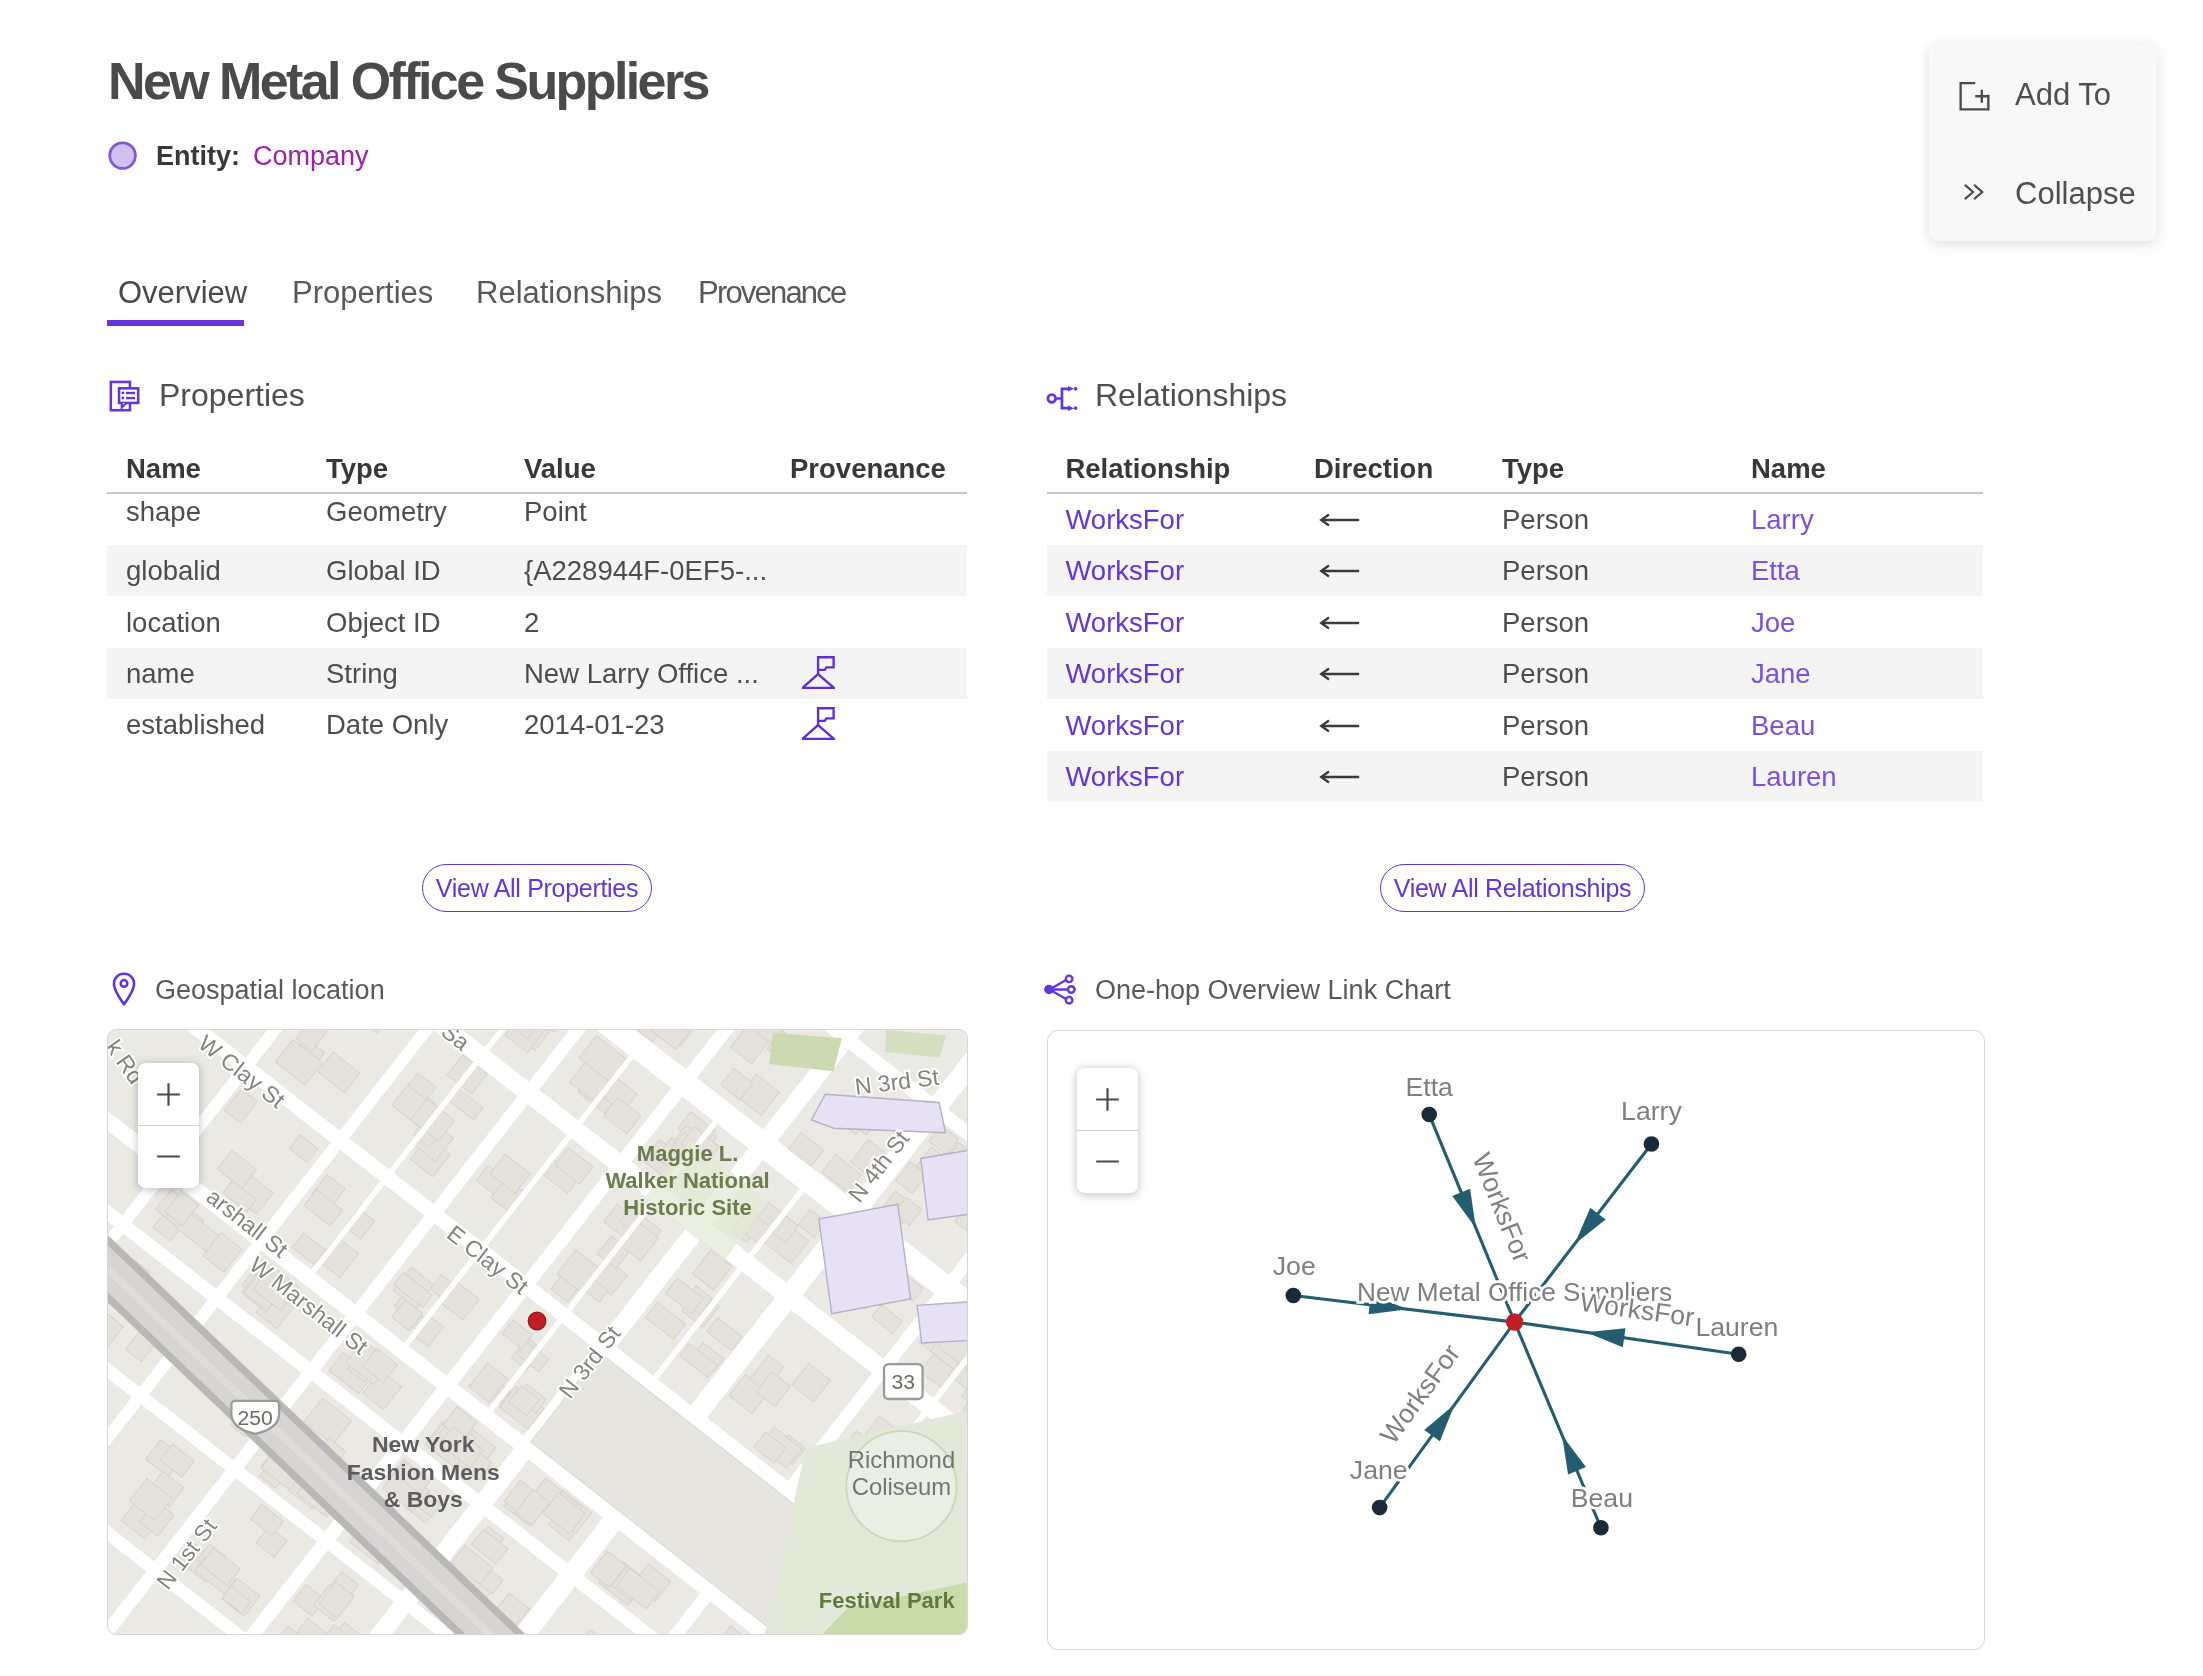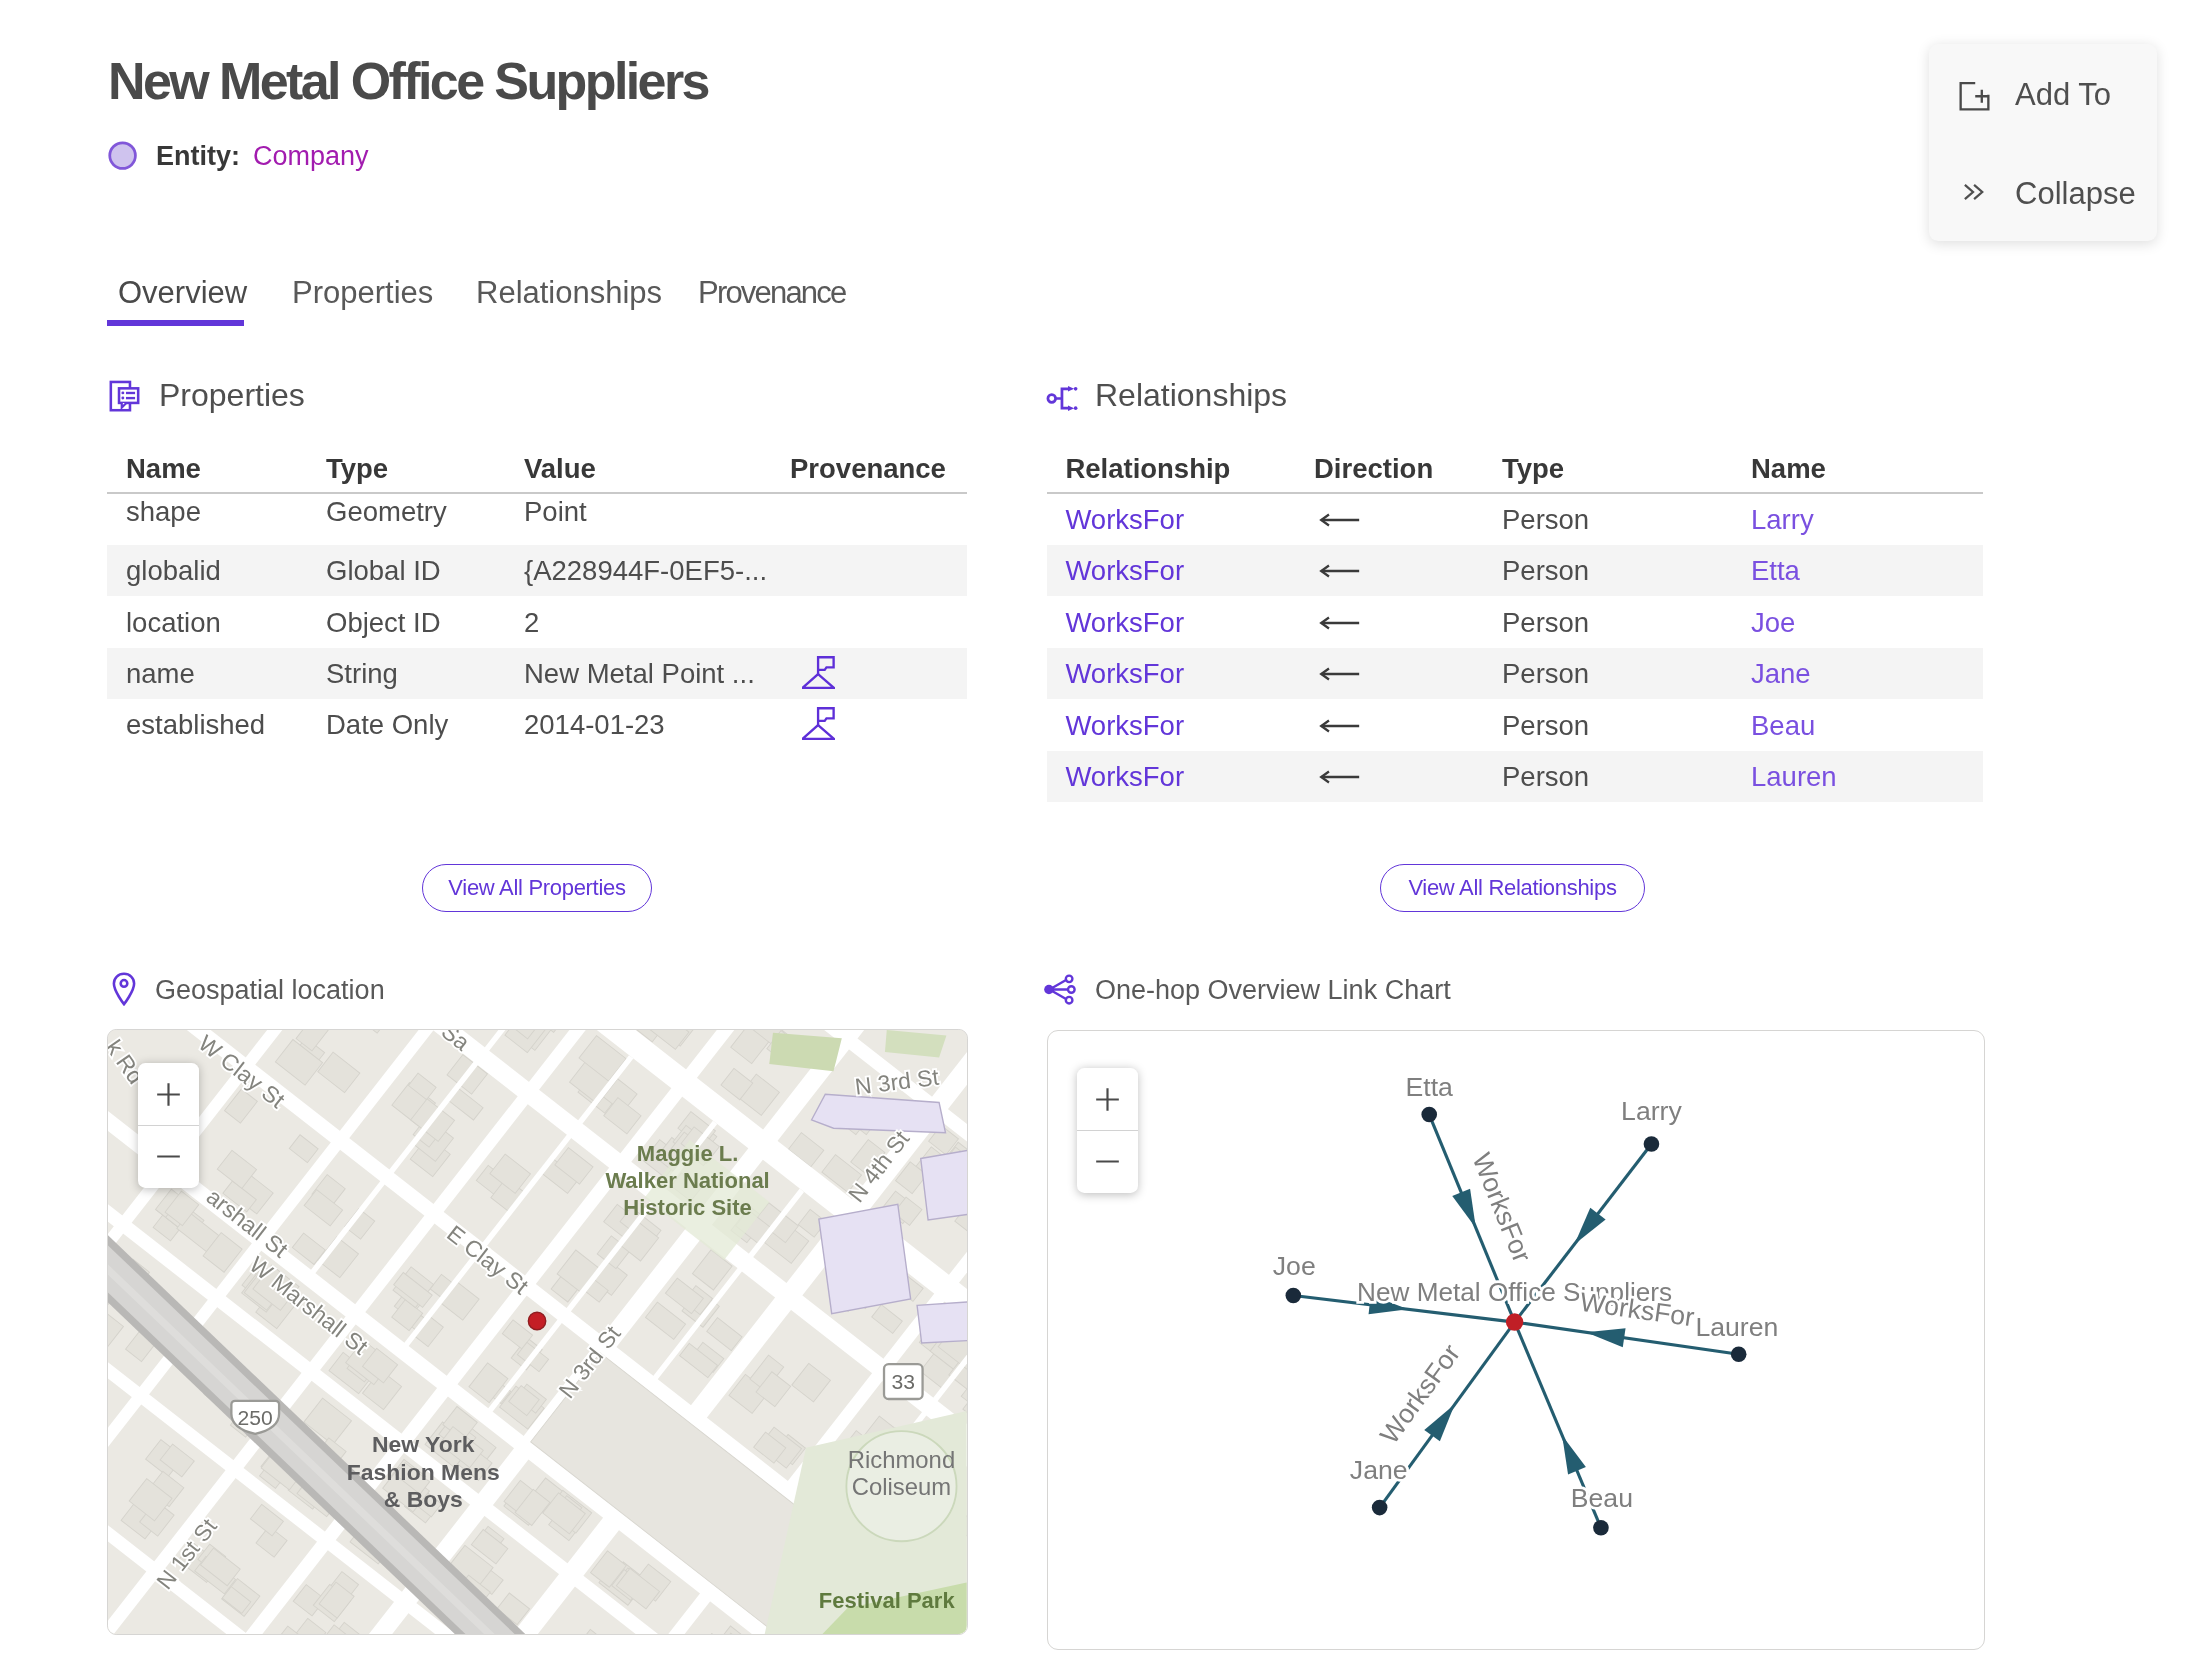--- a/index.html
+++ b/index.html
@@ -10,21 +10,21 @@
   .sechead{font-size:32px;color:#4f4f4f;}
   .subhead{font-size:27px;color:#595959;}
   .tabrow{font-size:31px;color:#595959;}
   .ptable{position:absolute;font-size:27.5px;color:#4d4d4d;}
   .trow{position:absolute;height:51px;width:100%;}
   .shade{background:#f4f4f4;}
   .cell{position:absolute;top:0;height:51px;line-height:51px;white-space:nowrap;}
   .thead{position:absolute;font-weight:700;color:#383838;font-size:27.5px;white-space:nowrap;}
   .plink{color:#6236d9;}
   .pillbtn{position:absolute;border:1.8px solid #6236d9;border-radius:27px;color:#6236d9;
-           font-size:22px;letter-spacing:-0.3px;text-align:center;background:#fff;}
+           font-size:25px;letter-spacing:-0.3px;text-align:center;background:#fff;}
   .panel{position:absolute;border:0.9px solid #d6d5d3;border-radius:9.2px;overflow:hidden;background:#fff;}
   .zoomctl{position:absolute;width:61px;height:125px;background:#fff;border-radius:7.3px;
            box-shadow:0 1.8px 9.2px rgba(0,0,0,0.25);z-index:5;}
   .zoomctl .zline{position:absolute;left:0;top:62px;width:61px;height:0.9px;background:#d2d2d2;}
 </style>
 </head>
 <body>
 
 <div class="abs hd1" style="left:108px;top:51px;">New Metal Office Suppliers</div>
 
@@ -79,21 +79,21 @@
       <span class="cell" style="left:417px;">{A228944F-0EF5-...</span>
   </div>
   <div class="trow" style="top:141px;">
     <span class="cell" style="left:19px;">location</span>
       <span class="cell" style="left:219px;">Object ID</span>
       <span class="cell" style="left:417px;">2</span>
   </div>
   <div class="trow shade" style="top:192px;">
     <span class="cell" style="left:19px;">name</span>
       <span class="cell" style="left:219px;">String</span>
-      <span class="cell" style="left:417px;">New Metal Point ...</span>
+      <span class="cell" style="left:417px;">New Larry Office ...</span>
     <svg style="position:absolute;left:695px;top:8.3px;" width="33" height="33" viewBox="0 0 24 24" fill="none" stroke="#5e2fd8" stroke-width="1.7">
       <path d="M11.7 13.4 V0.9 H23 V8.3 H17.8 L16.5 10.1 H11.7"></path>
       <path d="M11.7 13.2 L23.2 23.2 H0.4 Z"></path>
     </svg>
   </div>
   <div class="trow" style="top:243px;">
     <span class="cell" style="left:19px;">established</span>
       <span class="cell" style="left:219px;">Date Only</span>
       <span class="cell" style="left:417px;">2014-01-23</span>
     <svg style="position:absolute;left:695px;top:8.3px;" width="33" height="33" viewBox="0 0 24 24" fill="none" stroke="#5e2fd8" stroke-width="1.7">

